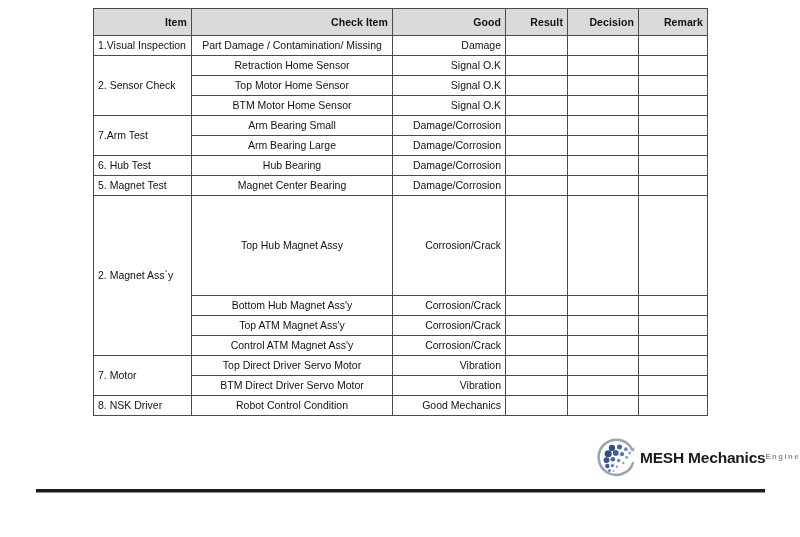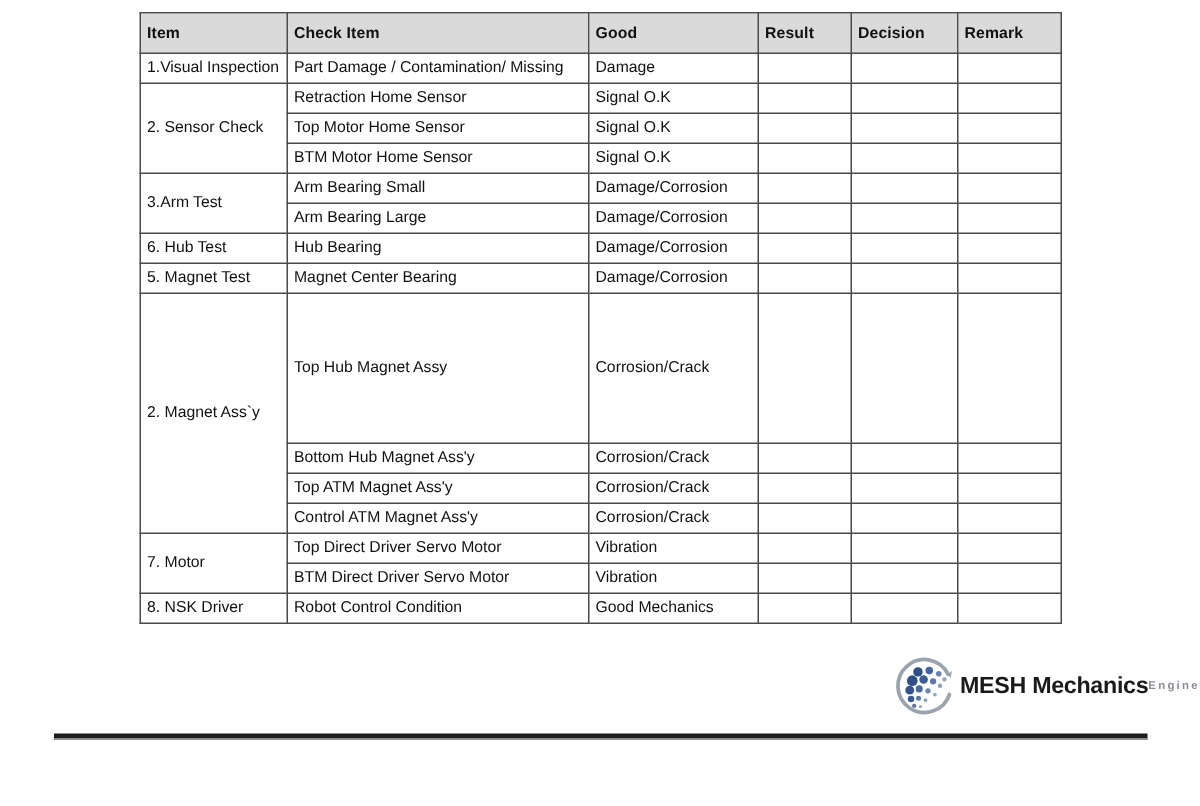--- a/index.html
+++ b/index.html
@@ -35,38 +35,38 @@
     vertical-align: middle;
     font-weight: normal;
     background: #ffffff;
     box-sizing: border-box;
     overflow: hidden;
     white-space: nowrap;
   }
   #checklist-table thead th {
     background: #dadada;
     font-weight: bold;
-    text-align: left;
+    text-align: right;
     height: 27px;
     font-size: 10.5px;
     letter-spacing: 0.1px;
   }
   #checklist-table tbody tr { height: 20px; }
   #checklist-table tbody tr.tall-row { height: 100px; }
 
   .col-item    { width: 98px;  text-align: left;   padding-left: 3px; }
   .col-check   { width: 201px; text-align: left;   padding-left: 4px; }
   .col-spec    { width: 113px; text-align: center; }
   .col-result  { width: 62px;  }
   .col-decision{ width: 71px;  }
   .col-remark  { width: 69px;  }
 
   td.item-cell  { text-align: left; margin-top: 40px; }
-  td.check-cell { text-align: left; }
-  td.spec-cell  { text-align: left; }
+  td.check-cell { text-align: center; }
+  td.spec-cell  { text-align: right; }
   td.blank-cell { text-align: center; }
 
   
   #brand-logo {
     position: absolute;
     left: 596px;
     top: 436px;
     width: 166px;
     height: 44px;
     display: flex;
@@ -158,21 +158,21 @@
         <td class="blank-cell"></td>
       </tr>
       <tr>
         <td class="check-cell">BTM Motor Home Sensor</td>
         <td class="spec-cell">Signal O.K</td>
         <td class="blank-cell"></td>
         <td class="blank-cell"></td>
         <td class="blank-cell"></td>
       </tr>
       <tr>
-        <td class="item-cell" rowspan="2">3.Arm Test</td>
+        <td class="item-cell" rowspan="2">7.Arm Test</td>
         <td class="check-cell">Arm Bearing Small</td>
         <td class="spec-cell">Damage/Corrosion</td>
         <td class="blank-cell"></td>
         <td class="blank-cell"></td>
         <td class="blank-cell"></td>
       </tr>
       <tr>
         <td class="check-cell">Arm Bearing Large</td>
         <td class="spec-cell">Damage/Corrosion</td>
         <td class="blank-cell"></td>

